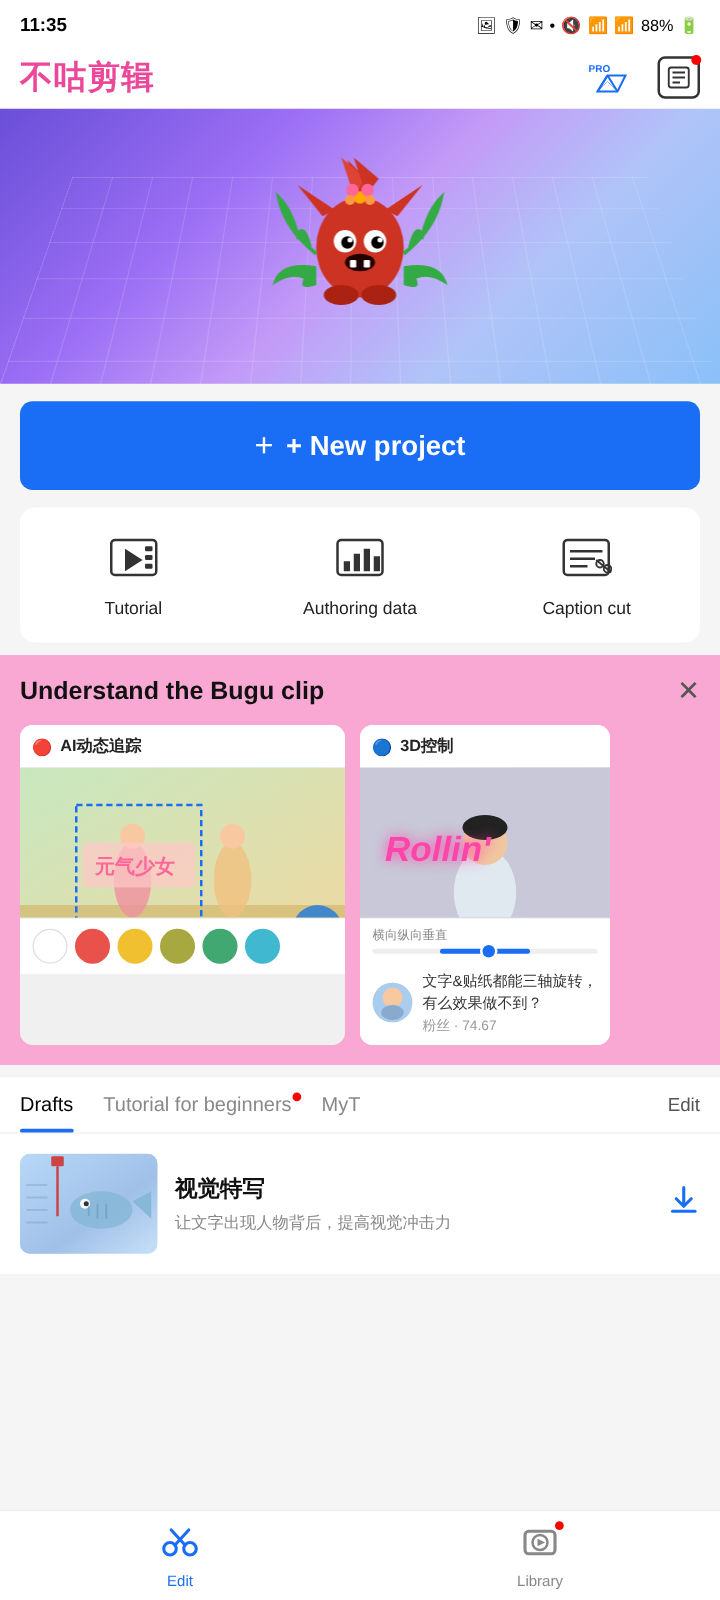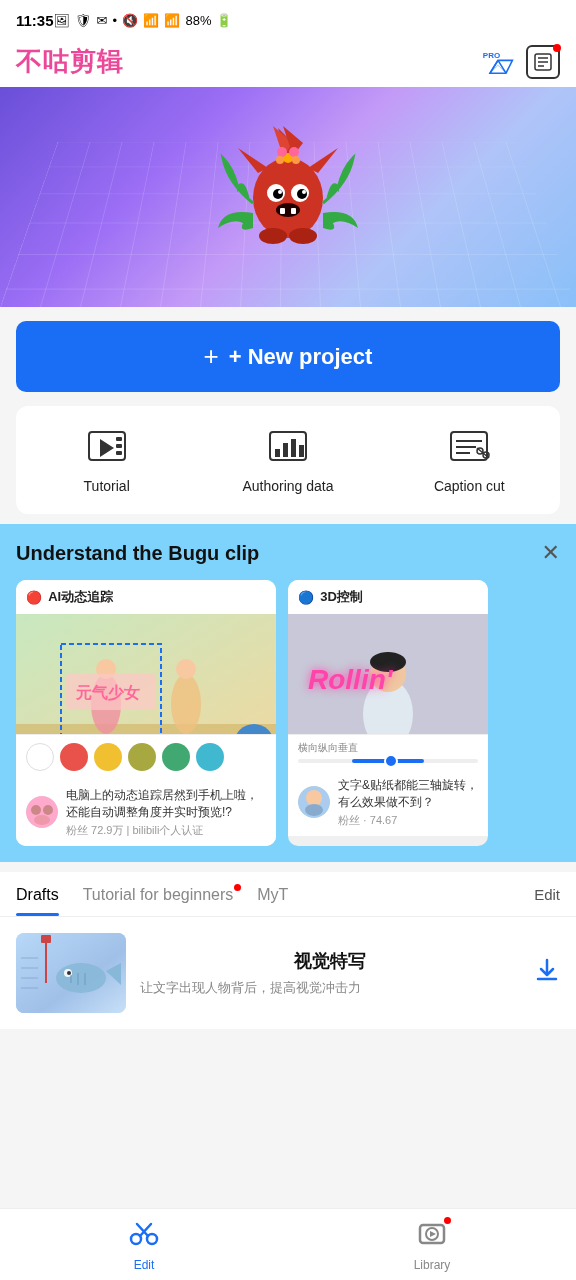--- a/index.html
+++ b/index.html
@@ -9,20 +9,21 @@
       min-height: 1280px;
       font-family: -apple-system, 'PingFang SC', 'Microsoft YaHei', sans-serif;
       background: #f5f5f5;
       position: relative;
       overflow-x: hidden;
     }
 
     
     .status-bar {
       display: flex;
+      justify-content: space-between;
       align-items: center;
       padding: 8px 16px 4px;
       background: #fff;
       height: 36px;
     }
     .status-time {
       font-size: 15px;
       font-weight: 600;
       color: #000;
     }
@@ -44,21 +45,21 @@
     }
     .logo-text {
       font-size: 26px;
       font-weight: 900;
       color: #ec4899;
       letter-spacing: 1px;
     }
     .header-icons {
       display: flex;
       align-items: center;
-      gap: 12px;
+      gap: 24px;
     }
     .pro-diamond {
       width: 32px;
       height: 32px;
       display: flex;
       align-items: center;
       justify-content: center;
     }
     .header-note-icon {
       width: 34px;
@@ -155,21 +156,21 @@
       align-items: center;
       justify-content: center;
     }
     .action-label {
       font-size: 14px;
       color: #222;
     }
 
     
     .bugu-section {
-      background: #7dd3fc;
+      background: #f9a8d4;
       margin: 10px 0;
       padding: 16px;
     }
     .bugu-header {
       display: flex;
       justify-content: space-between;
       align-items: center;
       margin-bottom: 14px;
     }
     .bugu-title {
@@ -330,21 +331,20 @@
       position: relative;
     }
     .draft-info {
       flex: 1;
     }
     .draft-title {
       font-size: 18px;
       font-weight: 600;
       color: #111;
       margin-bottom: 6px;
-      text-align: center;
     }
     .draft-subtitle {
       font-size: 13px;
       color: #888;
     }
     .draft-download {
       color: #1a6ef5;
       font-size: 22px;
       cursor: pointer;
     }
@@ -612,34 +612,20 @@
           <text x="230" y="135" font-size="16" fill="white">⚡</text>
         </svg>
       </div>
       <div class="color-row">
         <div class="color-dot" style="background:#ffffff; border:1px solid #ddd"></div>
         <div class="color-dot" style="background:#e8524a"></div>
         <div class="color-dot" style="background:#f0c030"></div>
         <div class="color-dot" style="background:#a8a840"></div>
         <div class="color-dot" style="background:#40a870"></div>
         <div class="color-dot" style="background:#40b8d0"></div>
-      </div>
-      <div class="bugu-card-footer">
-        <div class="avatar-small">
-          <svg width="32" height="32" viewBox="0 0 32 32">
-            <circle cx="16" cy="16" r="16" fill="#ffaacc"></circle>
-            <circle cx="10" cy="14" r="5" fill="#cc8888"></circle>
-            <circle cx="22" cy="14" r="5" fill="#cc8888"></circle>
-            <ellipse cx="16" cy="24" rx="8" ry="5" fill="#ee99aa"></ellipse>
-          </svg>
-        </div>
-        <div>
-          <div class="card-desc">电脑上的动态追踪居然到手机上啦，还能自动调整角度并实时预览!?</div>
-          <div class="card-meta">粉丝  72.9万 | bilibili个人认证</div>
-        </div>
       </div>
     </div>
 
     <div class="bugu-card" style="flex:0 0 200px; overflow:hidden;">
       <div class="bugu-card-tag">
         <span>🔵</span>
         <span>3D控制</span>
       </div>
       <div class="bugu-card-img second-card-img" style="background: linear-gradient(160deg, #d8d8e8 0%, #c0c0d0 50%, #d0d0e0 100%); position:relative;">
         <svg width="200" height="155" viewBox="0 0 200 155" style="position:absolute;top:0;left:0">

